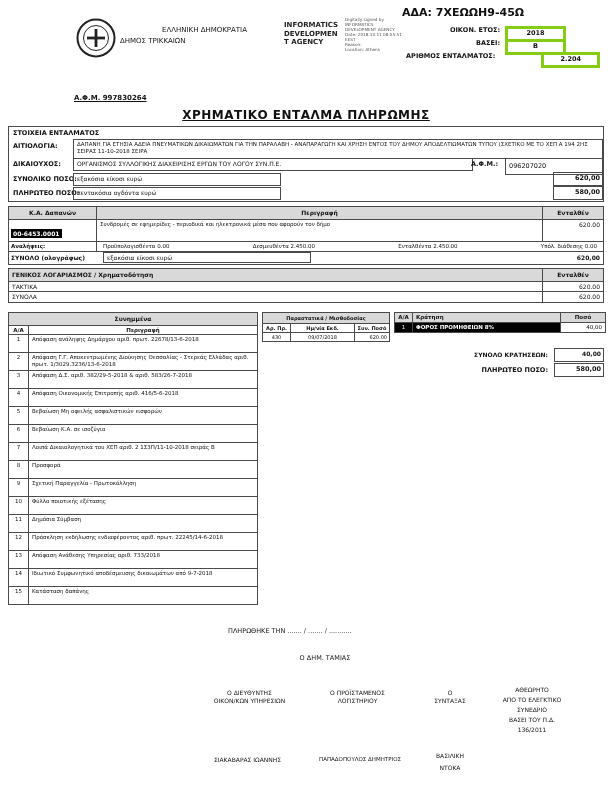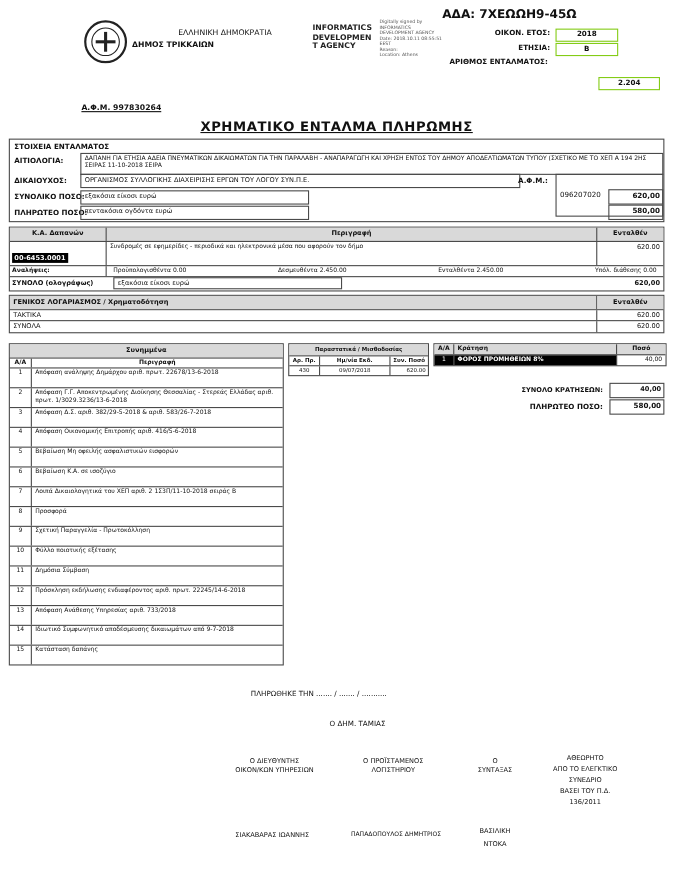--- a/index.html
+++ b/index.html
@@ -16,21 +16,21 @@
   .f7{font-size:7px;line-height:8.5px;}
   .f65{font-size:6.5px;line-height:8px;}
   .f6{font-size:6px;line-height:7.5px;}
   .f55{font-size:5.5px;line-height:6.8px;}
   .f5{font-size:5px;line-height:6px;}
   .f4{font-size:4.2px;line-height:5px;color:#555;}
   .title{font-size:12px;letter-spacing:0.5px;text-decoration:underline;}
   .ada{font-size:11px;}
   
   .hf-label{width:105px;text-align:right;font-weight:bold;}
-  .hf-box{width:55px;height:10px;border:1px solid #84cc16;text-align:center;font-weight:bold;}
+  .hf-box{width:55px;height:10px;border:3px solid #84cc16;text-align:center;font-weight:bold;}
   
   .tbl{border:1px solid #4a4a4a;}
   .cell{border-right:1px solid #4a4a4a;box-sizing:border-box;}
   .cell:last-child{border-right:none;}
   .hrow{border-bottom:1px solid #4a4a4a;box-sizing:border-box;}
   .att-row{display:flex;border-top:1px solid #4a4a4a;min-height:17px;}
   .att-num{width:20px;border-right:1px solid #4a4a4a;text-align:center;padding-top:1px;box-sizing:border-box;}
   .att-desc{flex:1;padding:1px 3px;}
   .amtbox{border:1px solid #4a4a4a;height:10px;width:44px;text-align:right;padding:1px 2px;box-sizing:content-box;font-weight:bold;}
 </style>
@@ -43,21 +43,21 @@
 
   <span class="abs" style="left:76px;top:18px;">
     <svg width="40" height="40" viewBox="0 0 40 40">
       <circle cx="20" cy="20" r="18.5" fill="none" stroke="#222" stroke-width="2"></circle>
       <circle cx="20" cy="20" r="12.5" fill="none" stroke="#222" stroke-width="1"></circle>
       <rect x="18.6" y="11" width="2.8" height="18" fill="#222"></rect>
       <rect x="11" y="18.6" width="18" height="2.8" fill="#222"></rect>
     </svg>
   </span>
   <div class="abs f7" style="left:133px;top:26px;padding-left:29px;">ΕΛΛΗΝΙΚΗ ΔΗΜΟΚΡΑΤΙΑ</div>
-  <div class="abs f7" style="left:120px;top:37px;font-weight:bold;">ΔΗΜΟΣ ΤΡΙΚΚΑΙΩΝ</div>
+  <div class="abs f7" style="left:120px;top:37px;">ΔΗΜΟΣ ΤΡΙΚΚΑΙΩΝ</div>
   <div class="abs b f7" style="left:74px;top:94px;text-decoration:underline;">Α.Φ.Μ. 997830264</div>
 
   <div class="abs b f7" style="left:284px;top:21px;color:#222;">
     <div>INFORMATICS</div>
     <div>DEVELOPMEN</div>
     <div>T AGENCY</div>
   </div>
   <div class="abs f4" style="left:345px;top:17px;width:62px;">
     <div>Digitally signed by</div>
     <div>INFORMATICS</div>
@@ -66,40 +66,40 @@
     <div>EEST</div>
     <div>Reason:</div>
     <div>Location: Athens</div>
   </div>
 
   <div class="abs row f65" style="left:395px;top:26px;width:205px;">
     <div class="hf-label">ΟΙΚΟΝ. ΕΤΟΣ:</div>
     <div class="hf-box" style="margin-left:5px;">2018</div>
   </div>
   <div class="abs row f65" style="left:395px;top:39px;width:205px;">
-    <div class="hf-label">ΕΤΗΣΙΑ:</div>
+    <div class="hf-label">ΒΑΣΕΙ:</div>
     <div class="hf-box" style="margin-left:5px;">Β</div>
   </div>
   <div class="abs row f65" style="left:395px;top:52px;width:205px;gap:41px;">
     <div class="hf-label">ΑΡΙΘΜΟΣ ΕΝΤΑΛΜΑΤΟΣ:</div>
-    <div class="hf-box" style="margin-left:5px;margin-top:18px;">2.204</div>
+    <div class="hf-box" style="margin-left:5px;">2.204</div>
   </div>
 
   <div class="abs b ctr title" style="left:0;top:108px;width:612px;">ΧΡΗΜΑΤΙΚΟ ΕΝΤΑΛΜΑ ΠΛΗΡΩΜΗΣ</div>
 
   <div class="abs tbl" style="left:8px;top:126px;width:594px;height:74px;">
     <div class="abs b f65" style="left:4px;top:2px;">ΣΤΟΙΧΕΙΑ ΕΝΤΑΛΜΑΤΟΣ</div>
 
     <div class="abs b f65" style="left:4px;top:15px;">ΑΙΤΙΟΛΟΓΙΑ:</div>
     <div class="abs box f55" style="left:64px;top:12px;width:522px;height:16px;padding:1px 3px;overflow:hidden;">ΔΑΠΑΝΗ ΓΙΑ ΕΤΗΣΙΑ ΑΔΕΙΑ ΠΝΕΥΜΑΤΙΚΩΝ ΔΙΚΑΙΩΜΑΤΩΝ ΓΙΑ ΤΗΝ ΠΑΡΑΛΑΒΗ - ΑΝΑΠΑΡΑΓΩΓΗ ΚΑΙ ΧΡΗΣΗ ΕΝΤΟΣ ΤΟΥ ΔΗΜΟΥ ΑΠΟΔΕΛΤΙΩΜΑΤΩΝ ΤΥΠΟΥ (ΣΧΕΤΙΚΟ ΜΕ ΤΟ ΧΕΠ Α 194 2ΗΣ ΣΕΙΡΑΣ 11-10-2018 ΣΕΙΡΑ</div>
 
     <div class="abs b f65" style="left:4px;top:33px;">ΔΙΚΑΙΟΥΧΟΣ:</div>
     <div class="abs box f6" style="left:64px;top:31px;width:392px;height:9px;padding:1px 3px;overflow:hidden;">ΟΡΓΑΝΙΣΜΟΣ ΣΥΛΛΟΓΙΚΗΣ ΔΙΑΧΕΙΡΙΣΗΣ ΕΡΓΩΝ ΤΟΥ ΛΟΓΟΥ ΣΥΝ.Π.Ε.</div>
     <div class="abs b f65" style="left:462px;top:33px;text-align:right;">Α.Φ.Μ.:</div>
-    <div class="abs box f65" style="left:496px;top:31px;width:90px;height:9px;padding:14px 3px;">096207020</div>
+    <div class="abs box f65" style="left:496px;top:31px;width:90px;height:9px;padding:3px 3px;">096207020</div>
 
     <div class="abs b f65" style="left:4px;top:48px;">ΣΥΝΟΛΙΚΟ ΠΟΣΟ:</div>
     <div class="abs box f6" style="left:64px;top:46px;width:200px;height:9px;padding:1px 3px;">εξακόσια είκοσι ευρώ</div>
     <div class="abs amtbox f65" style="left:544px;top:45px;">620,00</div>
 
     <div class="abs b f65" style="left:4px;top:62px;">ΠΛΗΡΩΤΕΟ ΠΟΣΟ:</div>
     <div class="abs box f6" style="left:64px;top:60px;width:200px;height:9px;padding:1px 3px;">πεντακόσια ογδόντα ευρώ</div>
     <div class="abs amtbox f65" style="left:544px;top:59px;">580,00</div>
   </div>
 

